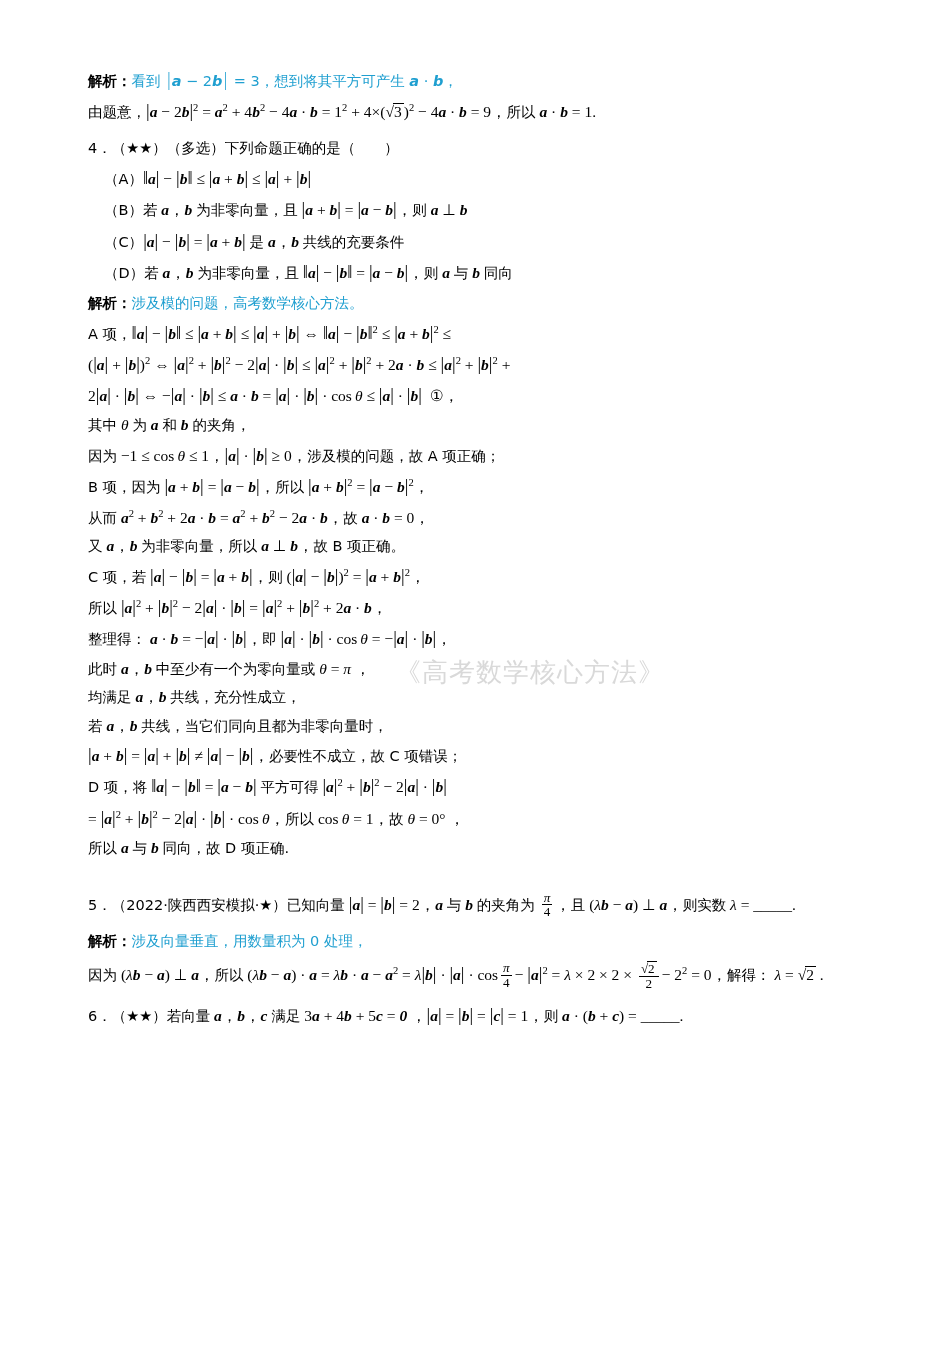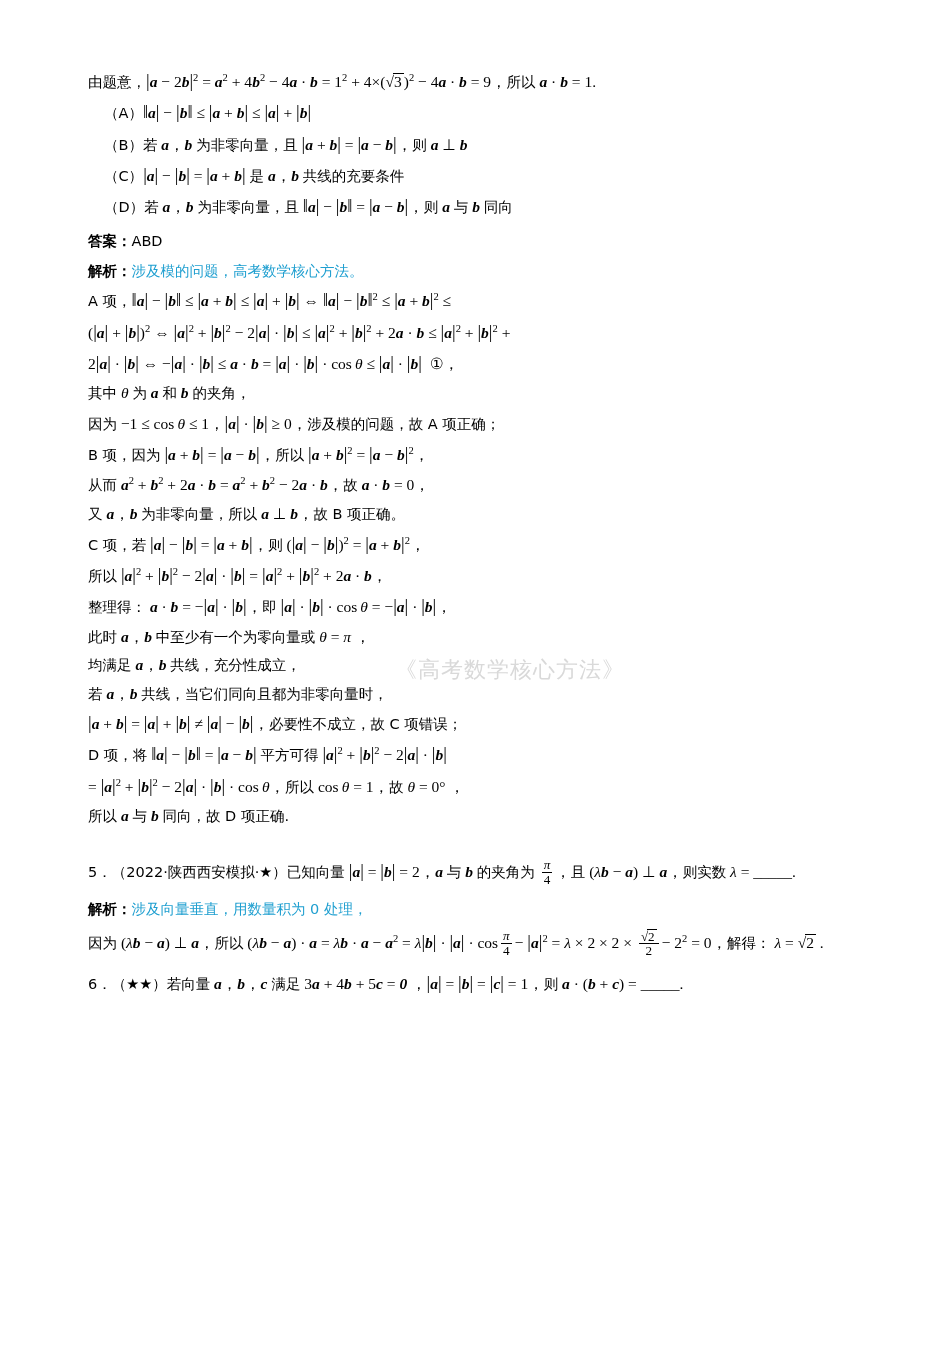--- a/index.html
+++ b/index.html
@@ -53,63 +53,66 @@
     border-top:1px solid #000;
     padding:0 2px 0 1px;
     margin-left:-1px;
   }
   .radical{display:inline-block;}
   .watermark{
     position:absolute;
     left:395px;
     top:655px;
     font-family:"DejaVu Sans", sans-serif;
-    font-size:22px;
+    font-size:26px;
     color:#d9d9d9;
     letter-spacing:1px;
     white-space:nowrap;
     pointer-events:none;
     z-index:0;
   }
   .content{z-index:1;}
 </style>
 </head>
 <body>
 
 <div class="page">
 
   <div class="watermark">《高考数学核心方法》</div>
 
   <div class="content">
 
+    <div class="line">
+      <span class="lbl bold">解析：</span><span class="blue cn">看到<span class="abs"> |</span><span class="bi">a</span>&nbsp;−&nbsp;2<span class="bi">b</span><span class="abs">| </span>= 3，想到将其平方可产生 <span class="bi">a</span> · <span class="bi">b</span>，</span>
+    </div>
 
     <div class="line">
       <span class="cn">由题意，</span><span class="abs">|</span><span class="bi">a</span>&nbsp;−&nbsp;2<span class="bi">b</span><span class="abs">|</span><sup>2</sup> = <span class="bi">a</span><sup>2</sup> + 4<span class="bi">b</span><sup>2</sup> − 4<span class="bi">a</span> · <span class="bi">b</span> = 1<sup>2</sup> + 4×(<span class="radical">√<span class="sqrt">3</span></span>)<sup>2</sup> − 4<span class="bi">a</span> · <span class="bi">b</span> = 9，<span class="cn">所以</span> <span class="bi">a</span> · <span class="bi">b</span> = 1.
     </div>
 
+    <div class="line" style="margin-top:20px">
+      <span class="cn">4．（★★）（多选）下列命题正确的是（　　）</span>
+    </div>
 
     <div class="line" style="padding-left:16px">
       <span class="cn">（A）</span><span class="abs">‖</span><span class="bi">a</span><span class="abs">|</span>&nbsp;−&nbsp;<span class="abs">|</span><span class="bi">b</span><span class="abs">‖</span> ≤ <span class="abs">|</span><span class="bi">a</span> + <span class="bi">b</span><span class="abs">|</span> ≤ <span class="abs">|</span><span class="bi">a</span><span class="abs">|</span> + <span class="abs">|</span><span class="bi">b</span><span class="abs">|</span>
     </div>
 
     <div class="line" style="padding-left:16px">
       <span class="cn">（B）若</span> <span class="bi">a</span>，<span class="bi">b</span> <span class="cn">为非零向量，且</span> <span class="abs">|</span><span class="bi">a</span> + <span class="bi">b</span><span class="abs">|</span> = <span class="abs">|</span><span class="bi">a</span> − <span class="bi">b</span><span class="abs">|</span>，<span class="cn">则</span> <span class="bi">a</span> ⊥ <span class="bi">b</span>
     </div>
 
     <div class="line" style="padding-left:16px">
       <span class="cn">（C）</span><span class="abs">|</span><span class="bi">a</span><span class="abs">|</span> − <span class="abs">|</span><span class="bi">b</span><span class="abs">|</span> = <span class="abs">|</span><span class="bi">a</span> + <span class="bi">b</span><span class="abs">|</span> <span class="cn">是</span> <span class="bi">a</span>，<span class="bi">b</span> <span class="cn">共线的充要条件</span>
     </div>
 
     <div class="line" style="padding-left:16px">
       <span class="cn">（D）若</span> <span class="bi">a</span>，<span class="bi">b</span> <span class="cn">为非零向量，且</span> <span class="abs">‖</span><span class="bi">a</span><span class="abs">|</span> − <span class="abs">|</span><span class="bi">b</span><span class="abs">‖</span> = <span class="abs">|</span><span class="bi">a</span> − <span class="bi">b</span><span class="abs">|</span>，<span class="cn">则</span> <span class="bi">a</span> <span class="cn">与</span> <span class="bi">b</span> <span class="cn">同向</span>
     </div>
 
-    <div class="line" style="margin-top:18px">
-      <span class="lbl bold">答案：</span><span class="lbl">ABD</span>
-    </div>
 
     <div class="line" style="margin-top:14px">
       <span class="lbl bold">解析：</span><span class="blue cn">涉及模的问题，高考数学核心方法。</span>
     </div>
 
     <div class="line">
       <span class="cn">A 项，</span><span class="abs">‖</span><span class="bi">a</span><span class="abs">|</span> − <span class="abs">|</span><span class="bi">b</span><span class="abs">‖</span> ≤ <span class="abs">|</span><span class="bi">a</span> + <span class="bi">b</span><span class="abs">|</span> ≤ <span class="abs">|</span><span class="bi">a</span><span class="abs">|</span> + <span class="abs">|</span><span class="bi">b</span><span class="abs">|</span> ⇔ <span class="abs">‖</span><span class="bi">a</span><span class="abs">|</span> − <span class="abs">|</span><span class="bi">b</span><span class="abs">‖</span><sup>2</sup> ≤ <span class="abs">|</span><span class="bi">a</span> + <span class="bi">b</span><span class="abs">|</span><sup>2</sup> ≤
     </div>
 
     <div class="line">

